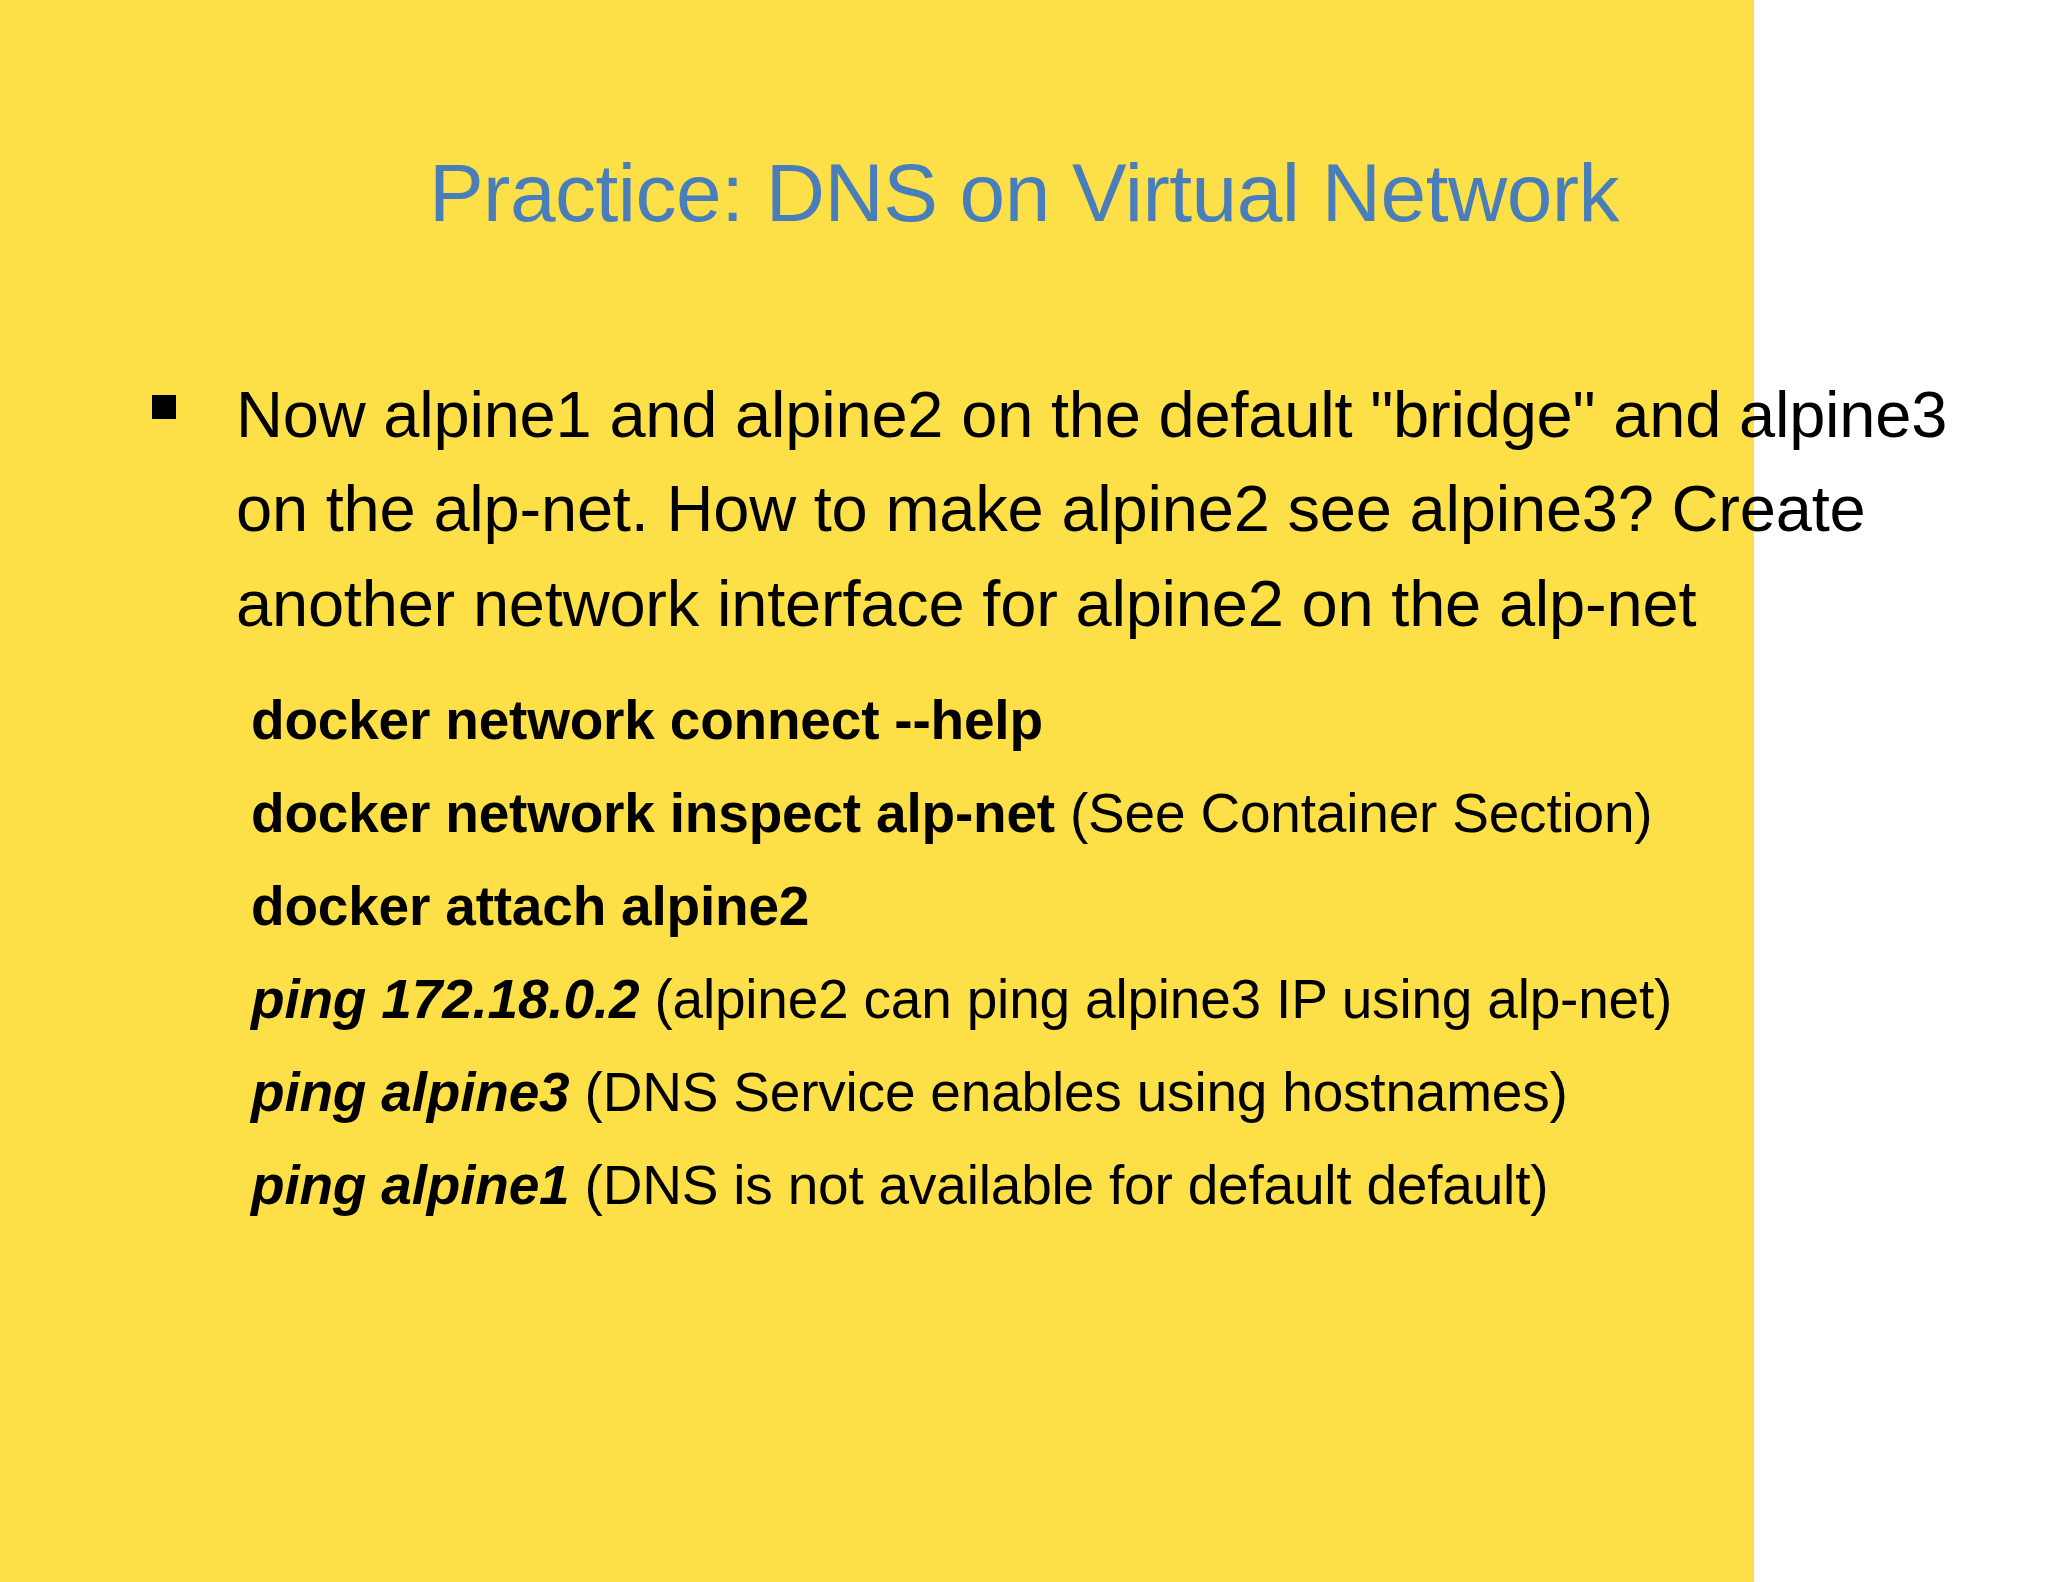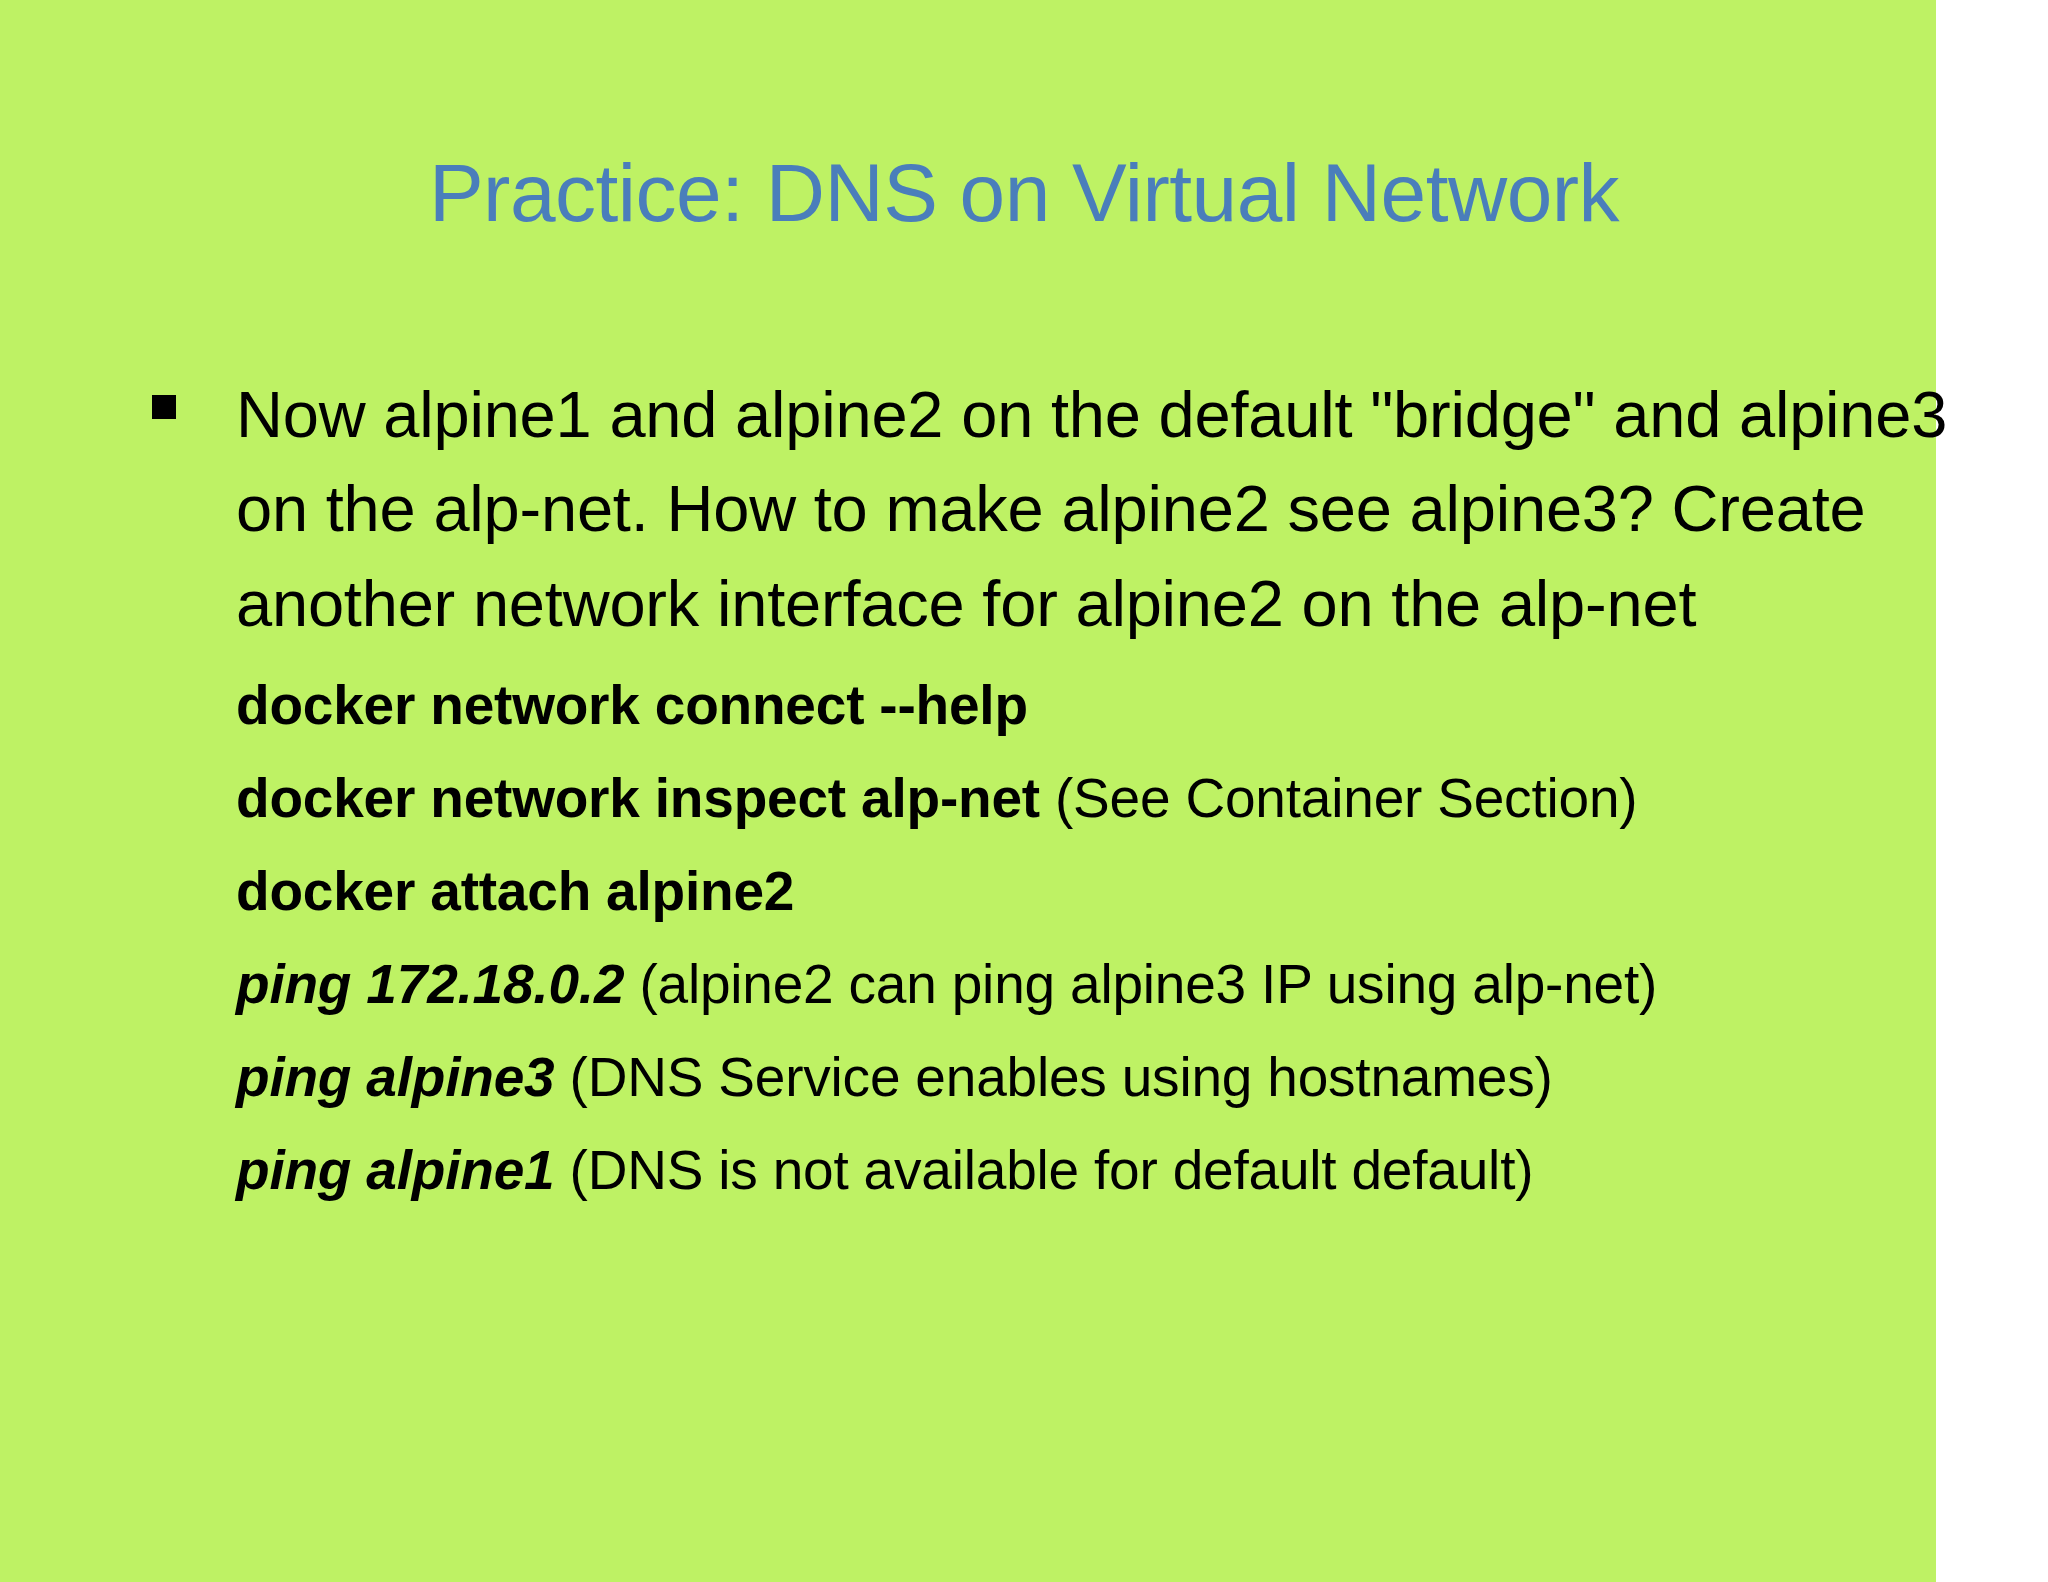--- a/index.html
+++ b/index.html
@@ -11,23 +11,23 @@
   body {
     width: 2048px;
     height: 1582px;
     overflow: hidden;
     font-family: "Liberation Sans", sans-serif;
     color: #000000;
   }
 
   .slide {
     position: relative;
-    width: 1936px;
+    width: 1754px;
     height: 1582px;
-    background: #bef264;
+    background: #fde047;
     box-sizing: border-box;
   }
 
   
   .slide-title {
     position: absolute;
     left: 0;
     top: 150px;
     width: 2048px;
     text-align: center;
@@ -66,21 +66,21 @@
   .para {
     font-size: 65px;
     line-height: 1.45;
     font-weight: 400;
     color: #000000;
     margin: 0;
     letter-spacing: -0.2px;
   }
 
   .cmd-list {
-    margin: 0;
+    margin: 15px;
     padding: 0 0 0 88px;
     list-style: none;
   }
 
   .cmd-line {
     font-size: 55px;
     line-height: 1.40;
     color: #000000;
     margin: 0;
     padding-top: 16px;

